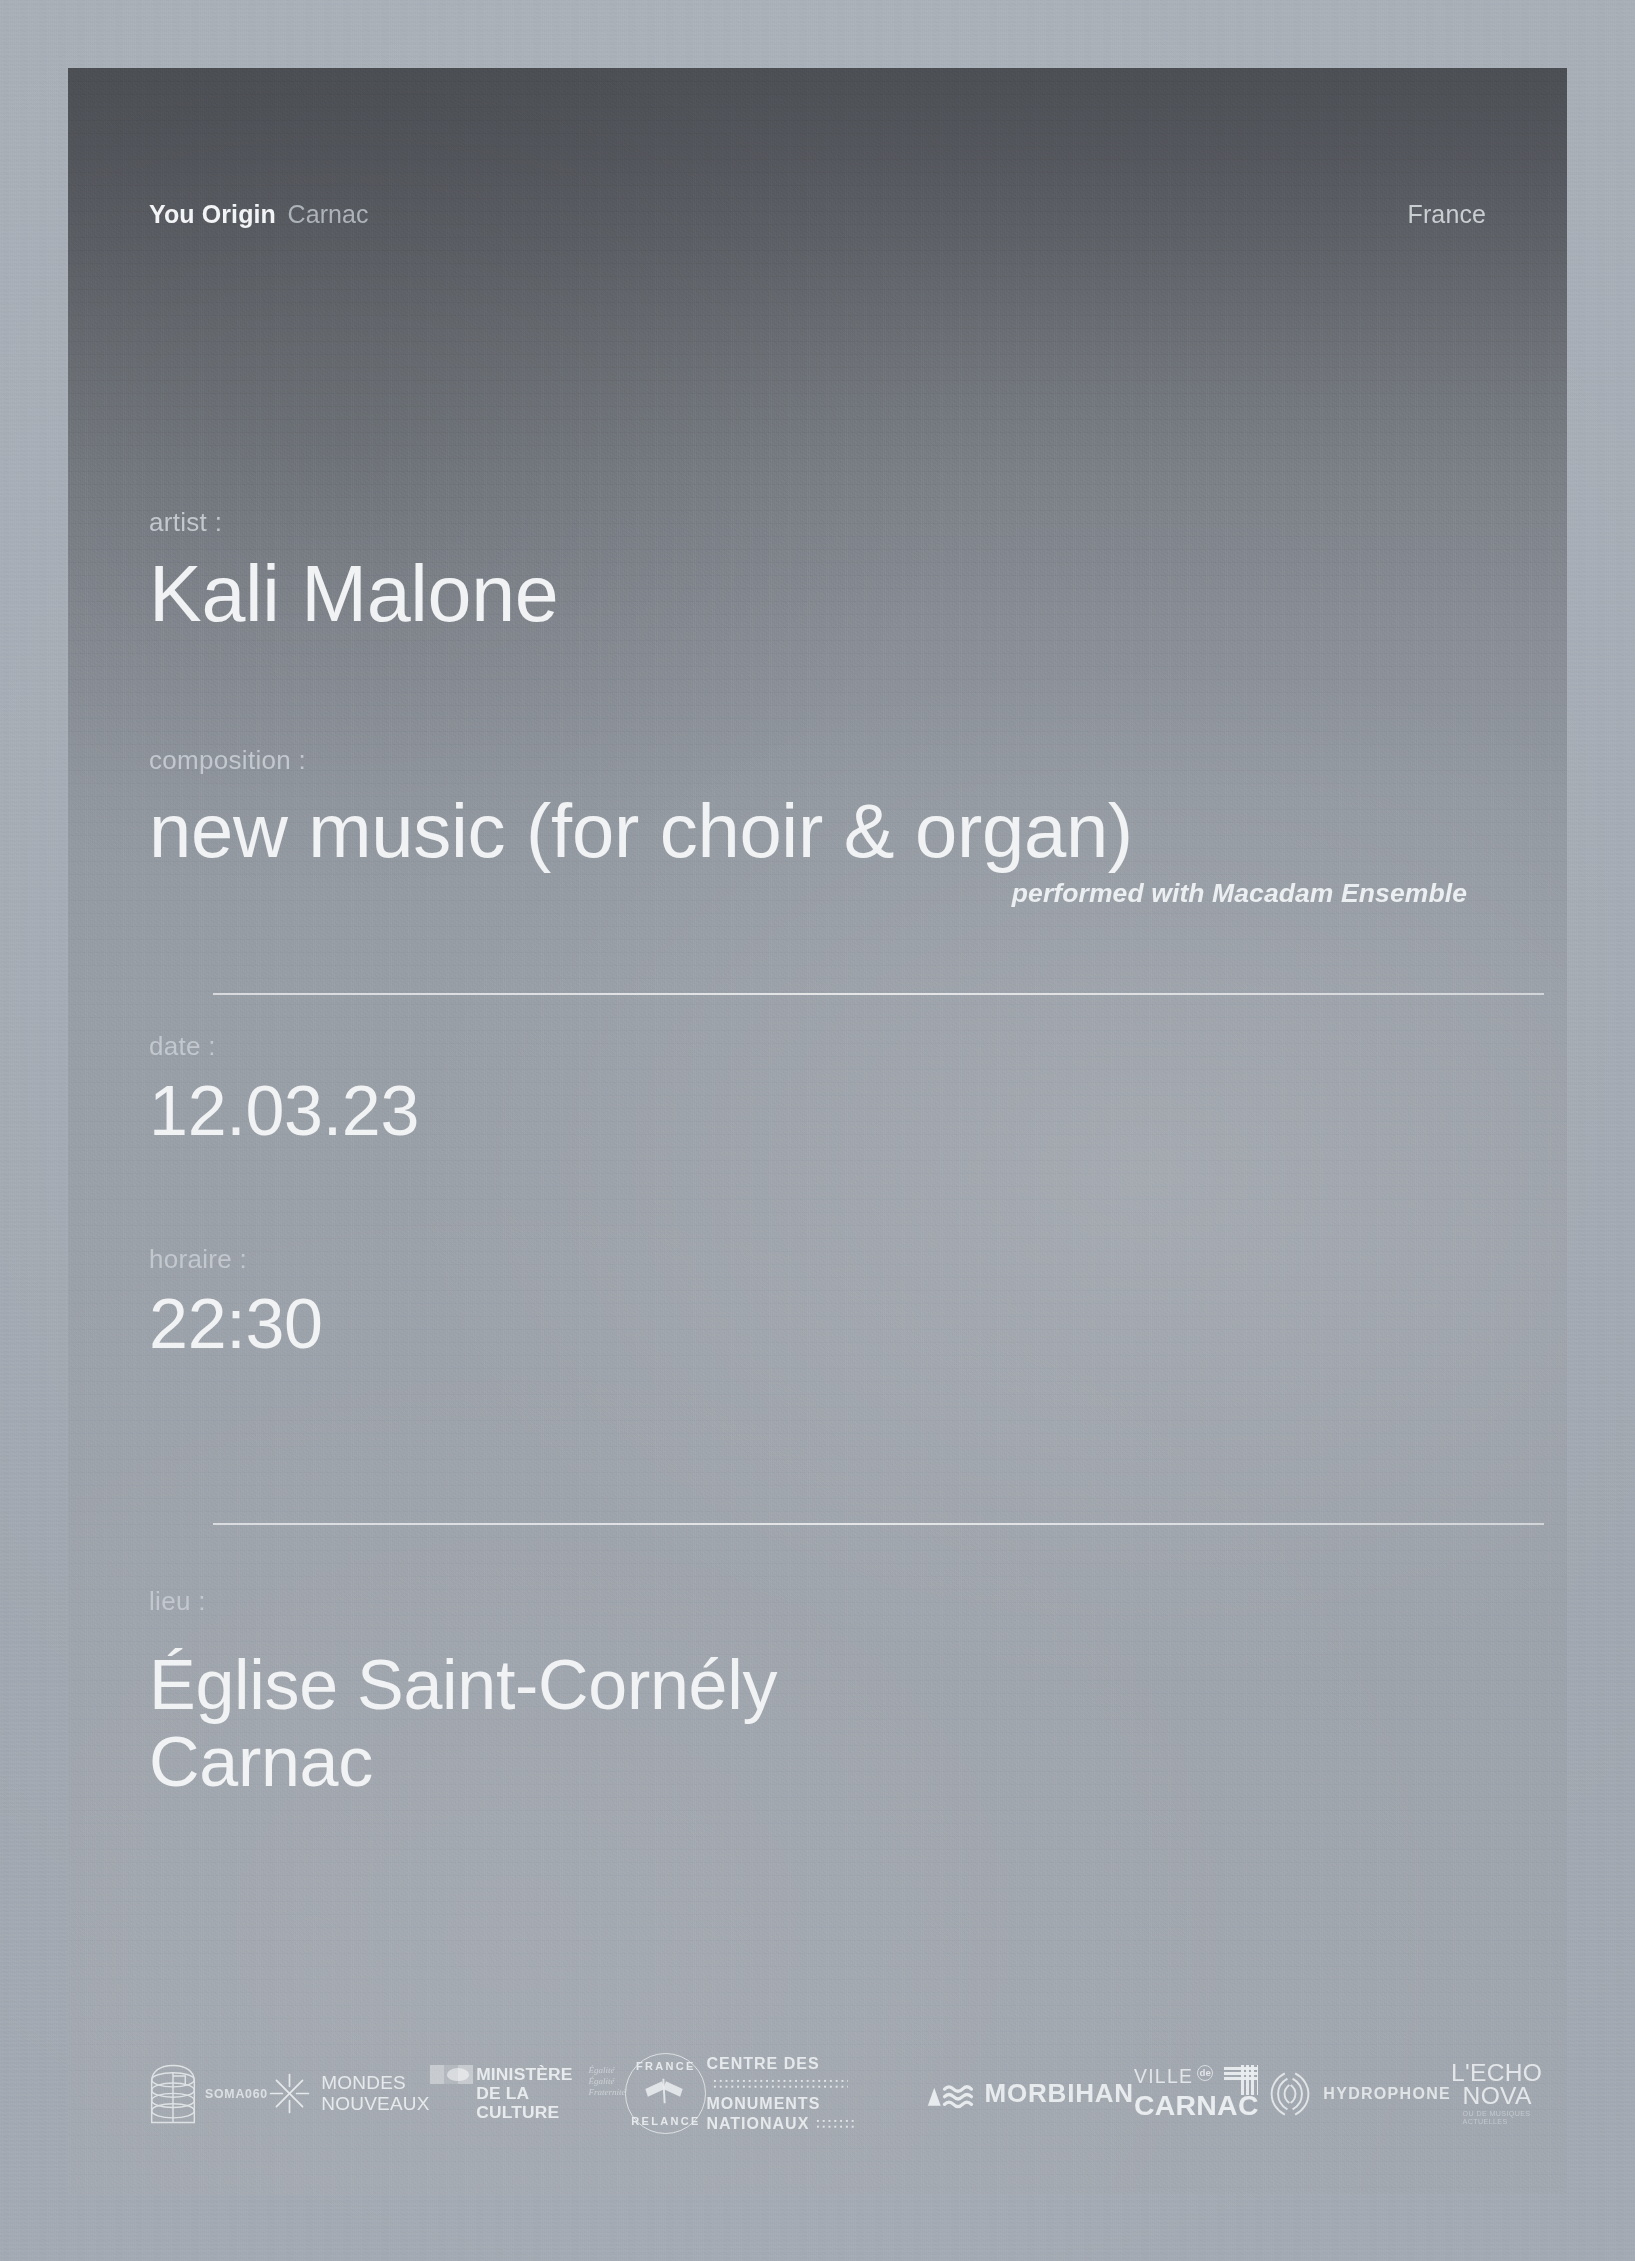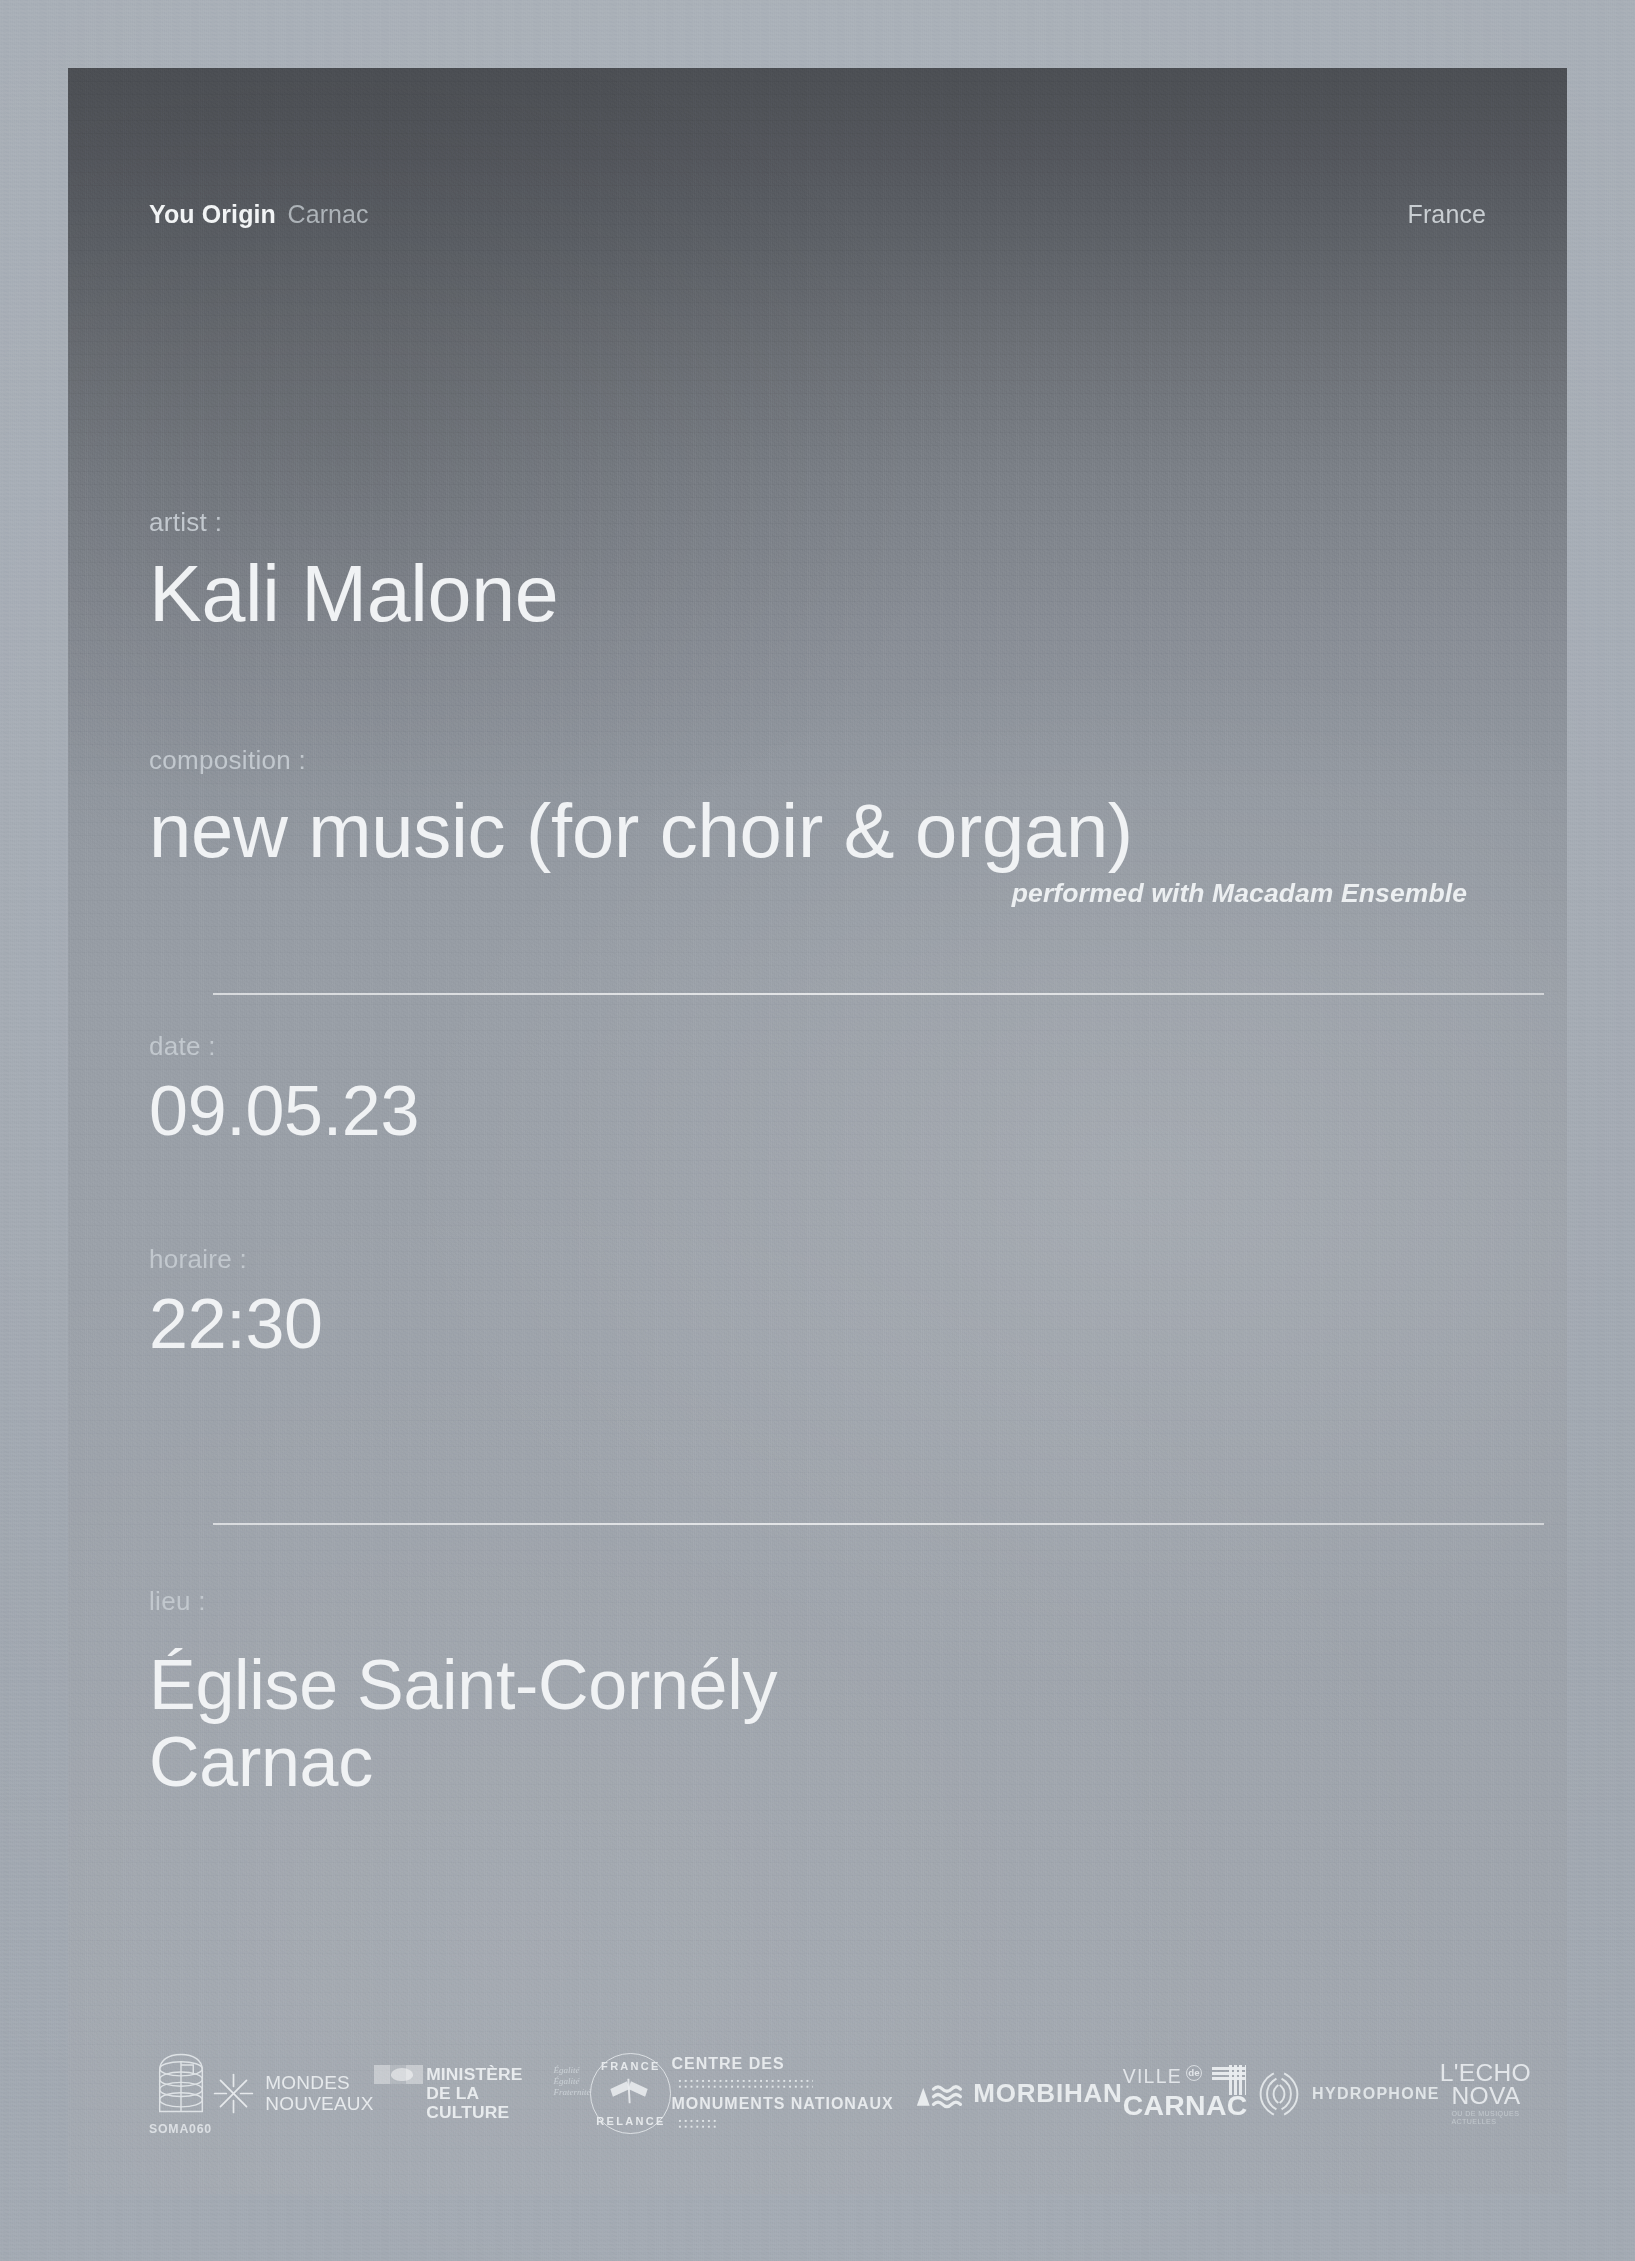--- a/index.html
+++ b/index.html
@@ -189,21 +189,21 @@
     justify-content: space-between;
   }
   .logo {
     color: #e3e7ea;
     display: flex;
     align-items: center;
     opacity: 0.92;
   }
   .logo svg { display: block; }
 
-  .soma { flex-direction: column; align-items: center; gap: 8px; }
+  .soma { flex-direction: row; align-items: center; gap: 8px; }
   .soma-cap {
     font-size: 12.3px;
     font-weight: 700;
     letter-spacing: 0.8px;
     color: #e0e4e8;
   }
 
   .mn { gap: 10.3px; }
   .mn-text {
     font-size: 19px;
@@ -354,21 +354,21 @@
       <div class="field" id="field-composition">
         <div class="label">composition :</div>
         <div class="value">new music (for choir &amp; organ)</div>
         <div class="subnote">performed with Macadam Ensemble</div>
       </div>
 
       <div class="rule" id="rule-1"></div>
 
       <div class="field" id="field-date">
         <div class="label">date :</div>
-        <div class="value">09.05.23</div>
+        <div class="value">12.03.23</div>
       </div>
 
       <div class="field" id="field-horaire">
         <div class="label">horaire :</div>
         <div class="value">22:30</div>
       </div>
 
       <div class="rule" id="rule-2"></div>
 
       <div class="field" id="field-lieu">

